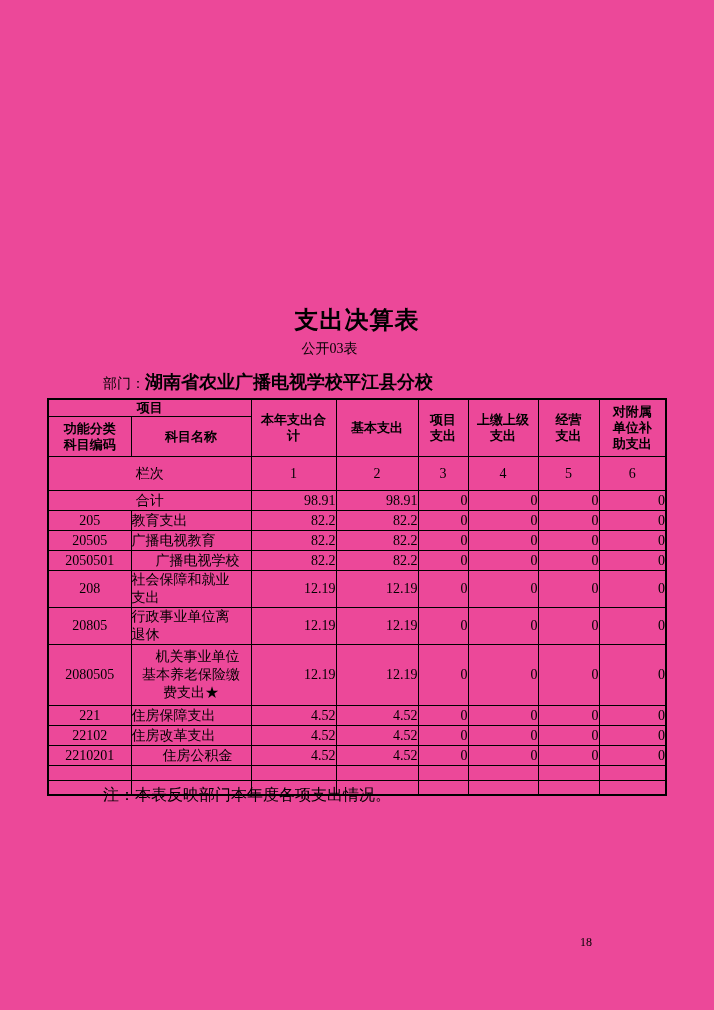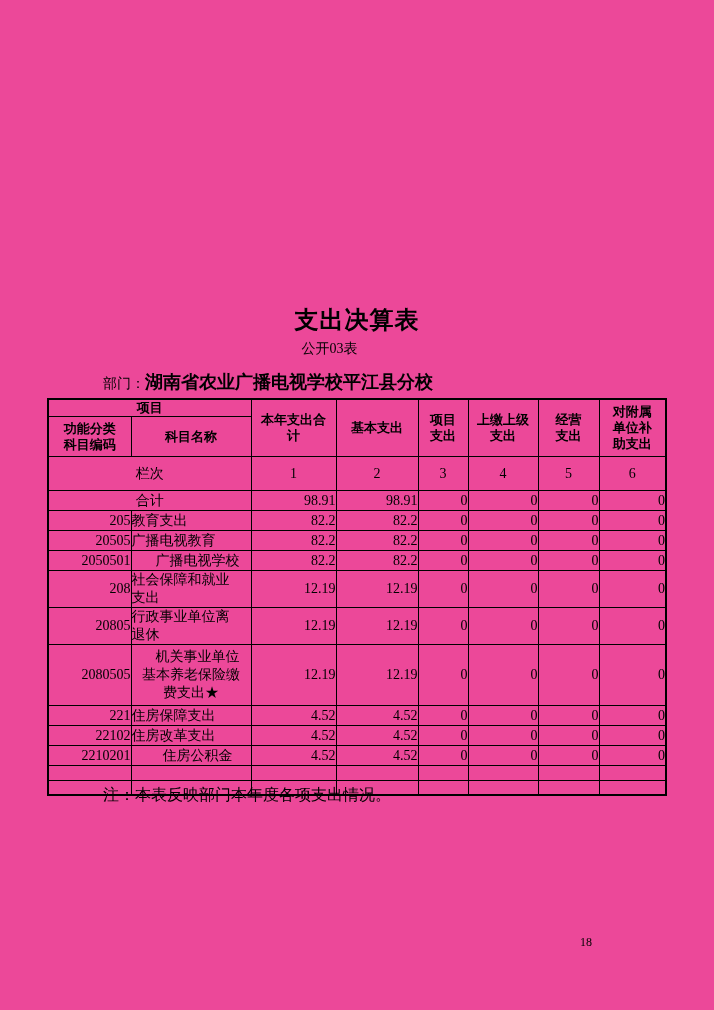--- a/index.html
+++ b/index.html
@@ -50,21 +50,21 @@
   tr.h-total{height:20px;padding-left:16px;}
   tr.h-s{height:20px;}
   tr.h-d1{height:34px;}
   tr.h-d2{height:30px;}
   tr.h-t{height:61px;}
   tr.h-e1{height:15px;}
   tr.h-e2{height:14px;}
   td.lbl{ text-align:center;vertical-align:middle;font-size:14px;}
   td.idx{ text-align:center;vertical-align:middle;font-size:14px;}
   td.code{
-    text-align:right;vertical-align:middle;
+    text-align:center;vertical-align:middle;
     font-size:14px;padding-left:15px;margin-left:32px;
   }
   td.code-flush{padding-left:5px;}
   td.name{
     text-align:left;vertical-align:middle;
     font-size:14px;line-height:18px;
     padding-left:6px;padding-right:2px;
     white-space:pre-line;
   }
   td.name.indent1{text-indent:13px;text-align:center;}

